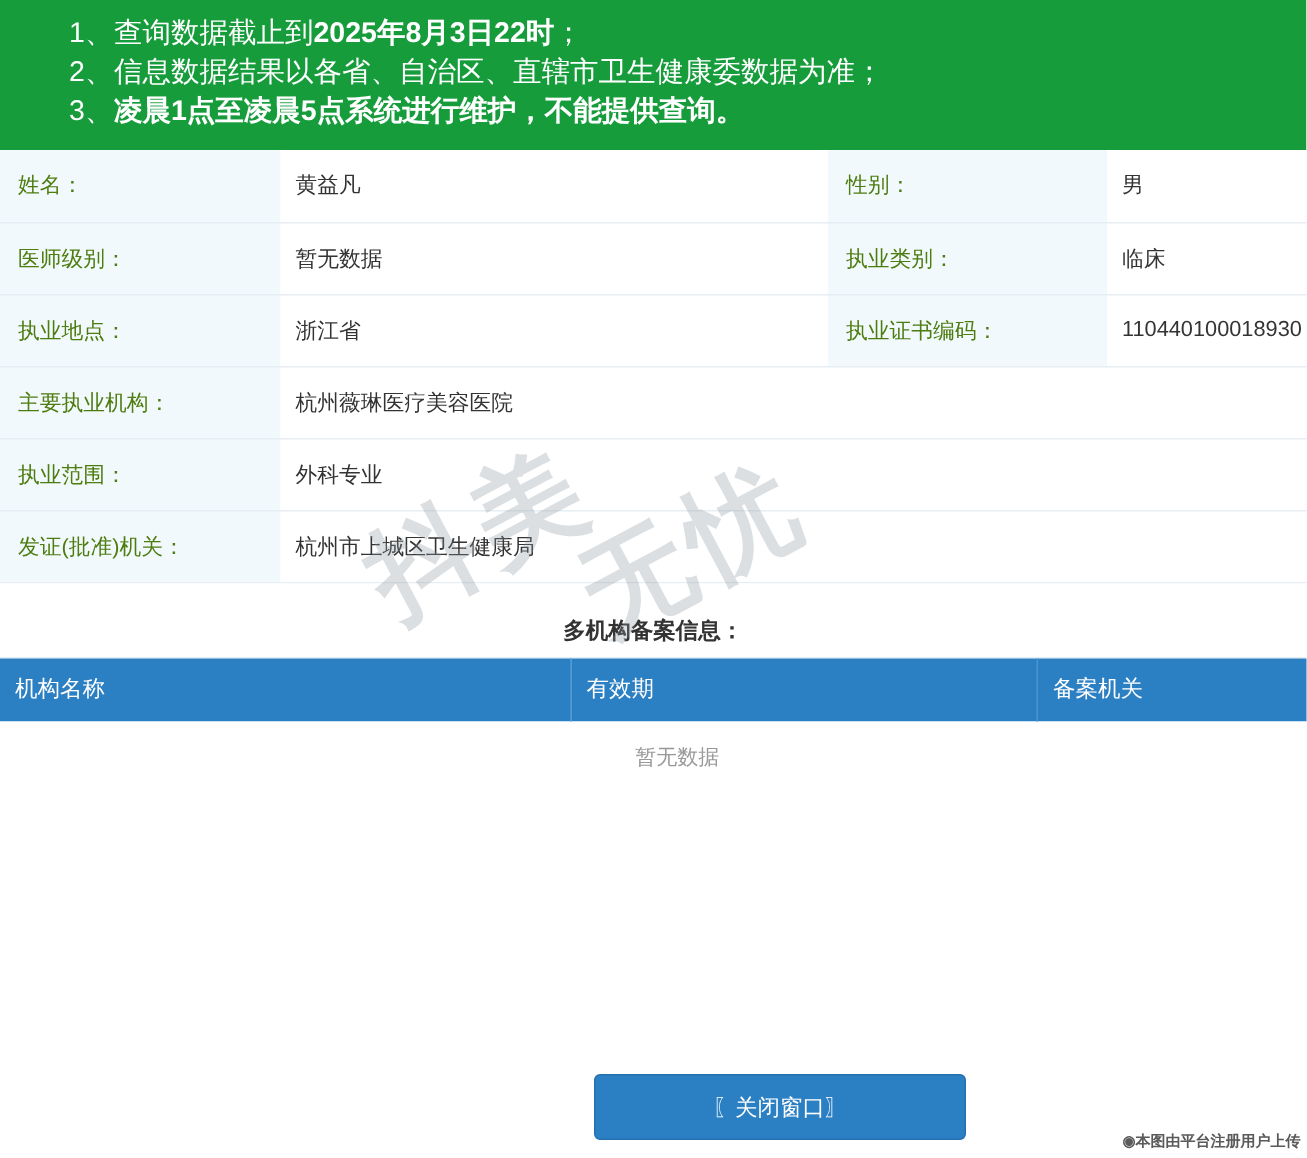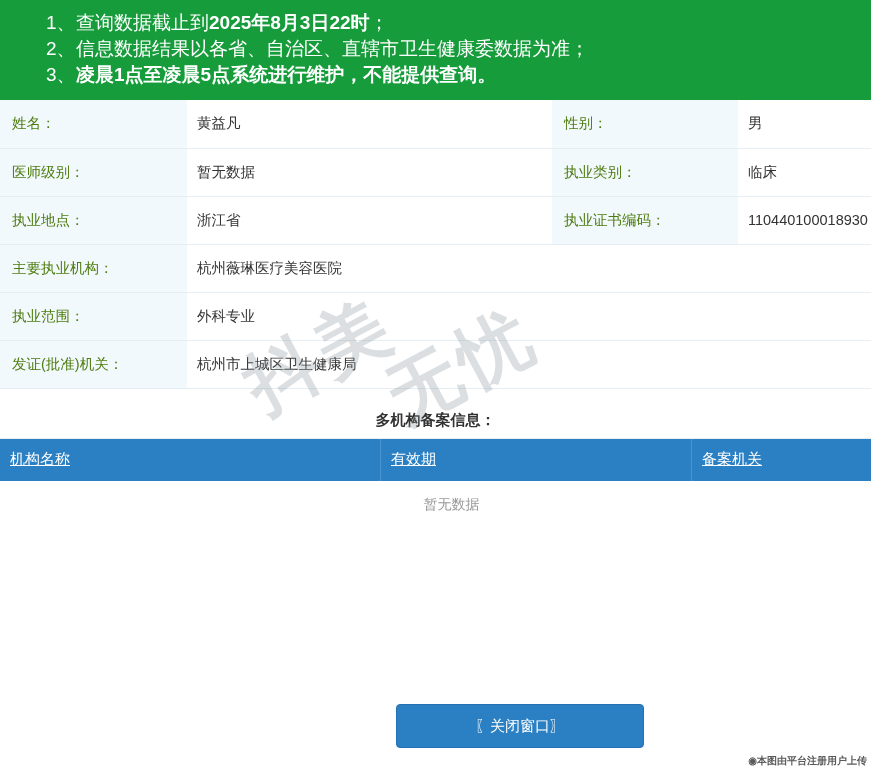--- a/index.html
+++ b/index.html
@@ -88,39 +88,38 @@
   }
   .record-table th {
     background: #2b7fc3;
     color: #ffffff;
     font-weight: normal;
     font-size: 15px;
     text-align: left;
     height: 42px;
     padding: 0 0 0 10px;
     border-right: 1px solid #4a93cf;
-    text-decoration: underline;
   }
   .record-table th:last-child { border-right: none; }
   .rc1 { width: 370px; }
   .rc2 { width: 300px; }
   .rc3 { width: 201px; }
   .record-table td.empty {
     text-align: center;
     color: #999999;
     font-size: 14px;
     height: 46px;
     background: #ffffff;
   }
 
   
   .footer {
     position: absolute;
     left: 0;
-    bottom: 16px;
+    bottom: 4px;
     width: 871px;
     height: 60px;
   }
   .close-btn {
     position: absolute;
     left: 396px;
     top: 8px;
     width: 248px;
     height: 44px;
     background: #2b7fc3;

